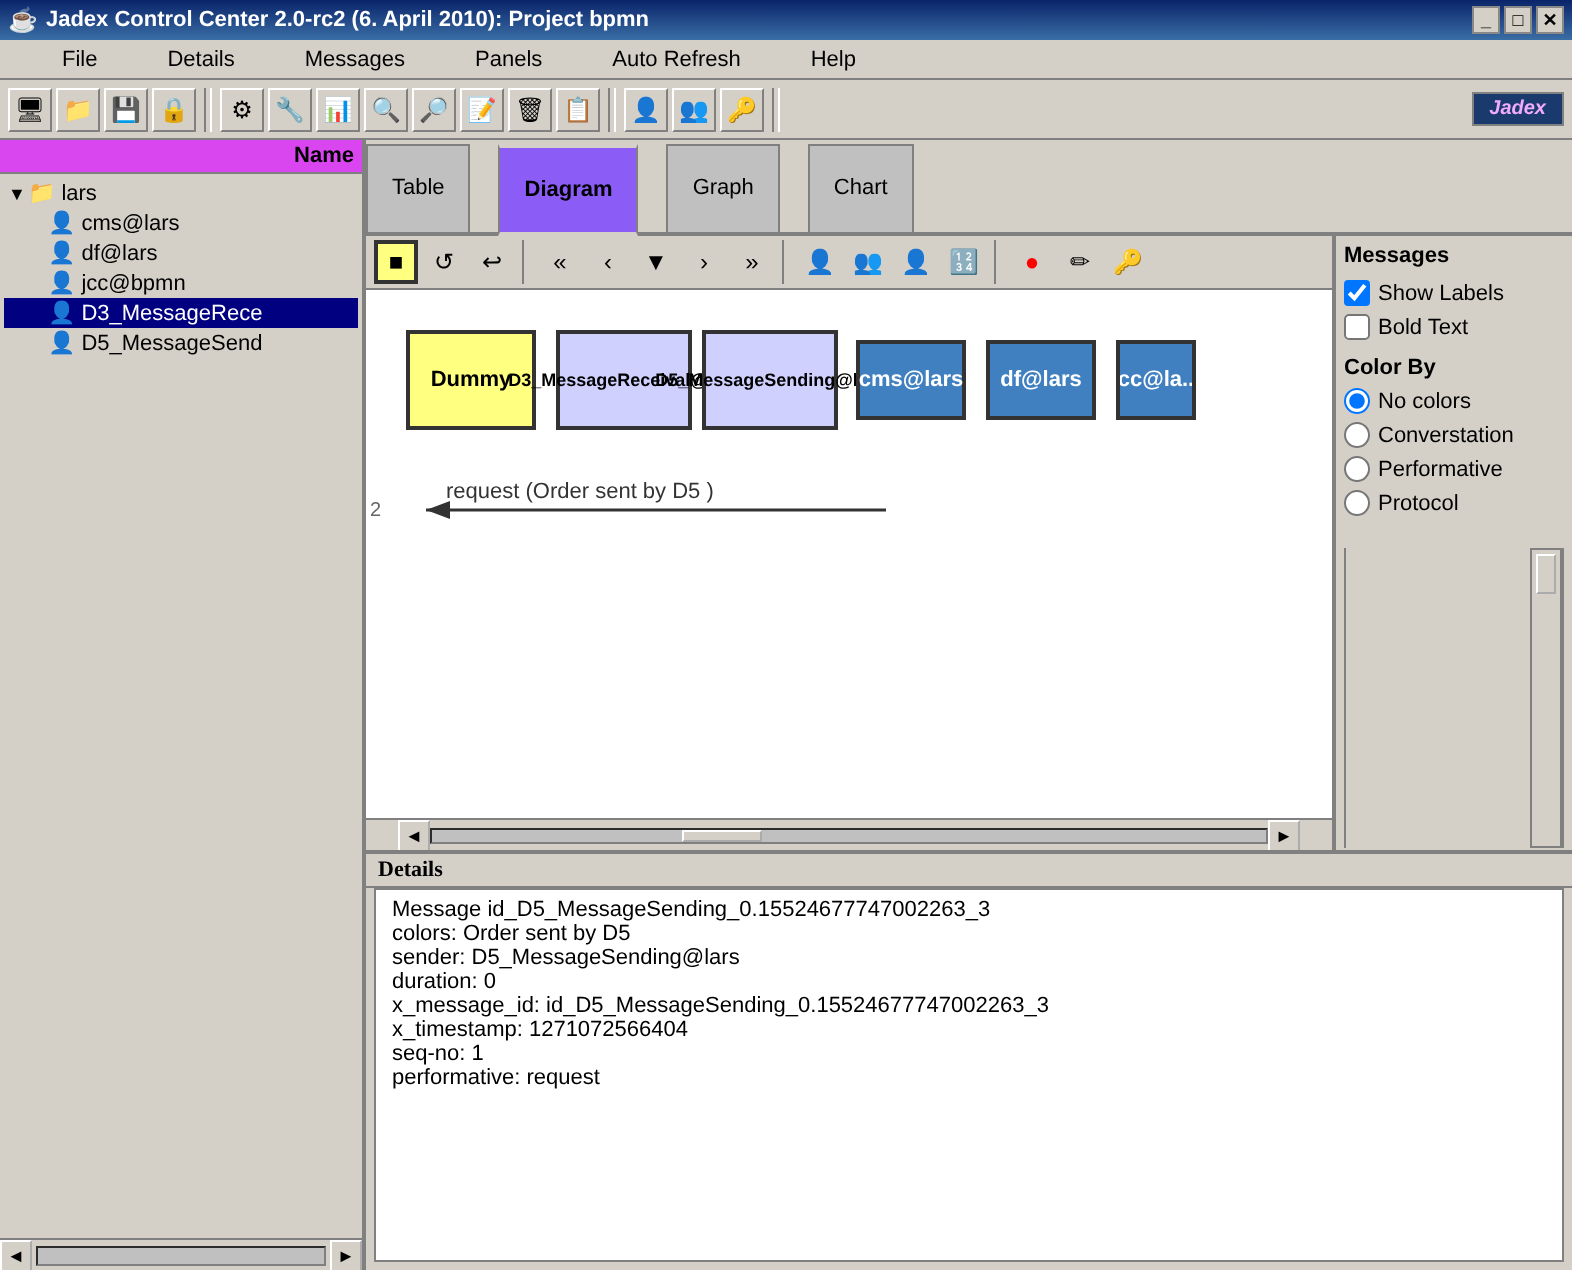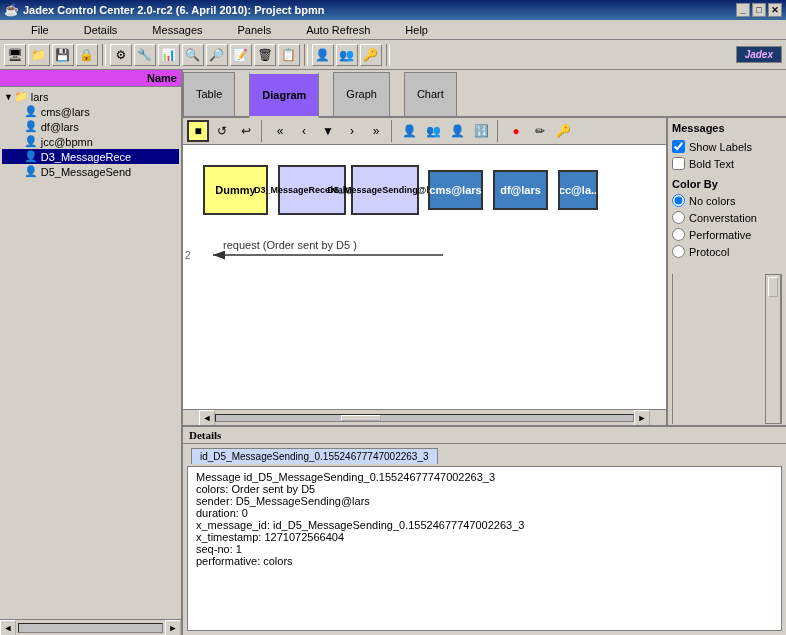--- a/index.html
+++ b/index.html
@@ -583,29 +583,26 @@
               <div style="background:#d4d0c8; border:1px outset #fff; height:20px; margin:2px;"></div>
             </div>
           </div>
         </div>
       </div>
 
     </div>
 
     <div id="bottom-panel">
       <div id="details-header">Details</div>
-      <div style="padding: 2px 4px;">
-        <div id="details-tab">id_D5_MessageSending_0.15524677747002263_3</div>
-      </div>
       <div id="details-content">
         <div>Message id_D5_MessageSending_0.15524677747002263_3</div>
         <div>  colors: Order sent by D5</div>
         <div>  sender: D5_MessageSending@lars</div>
         <div>  duration: 0</div>
         <div>  x_message_id: id_D5_MessageSending_0.15524677747002263_3</div>
         <div>  x_timestamp: 1271072566404</div>
         <div>  seq-no: 1</div>
-        <div>  performative: colors</div>
+        <div>  performative: request</div>
       </div>
     </div>
 
   </div>
 </div>
 
 </body></html>

